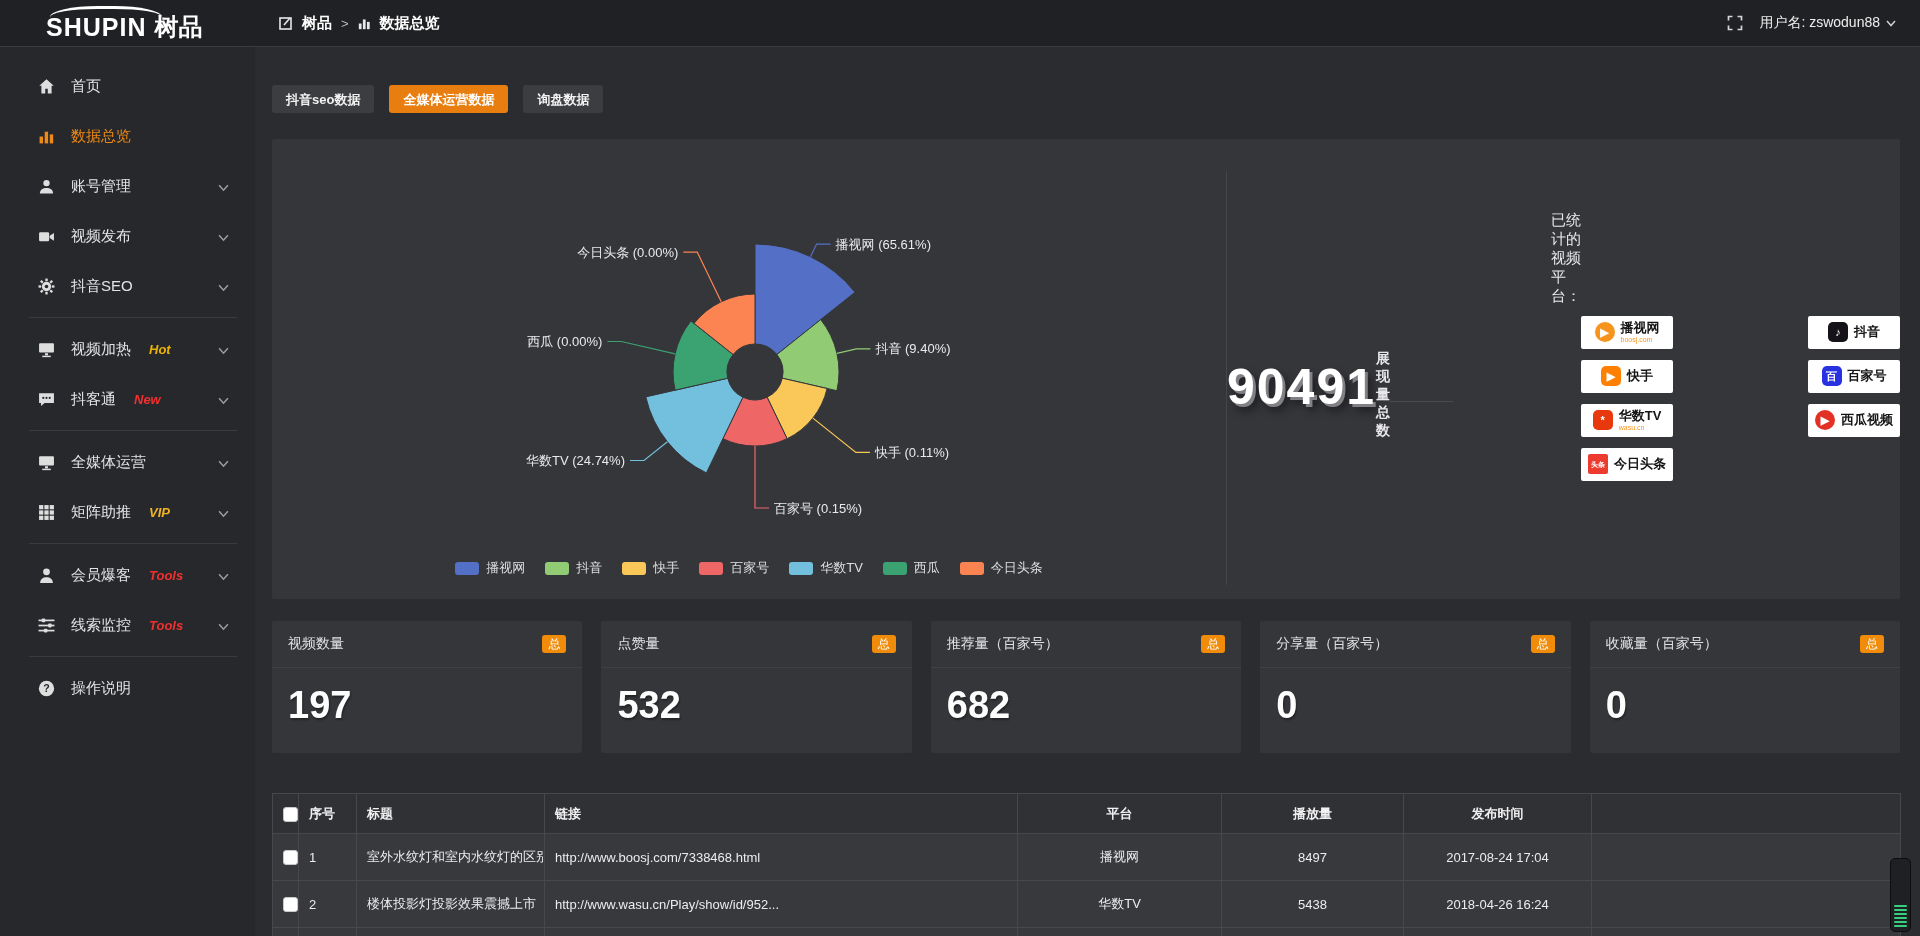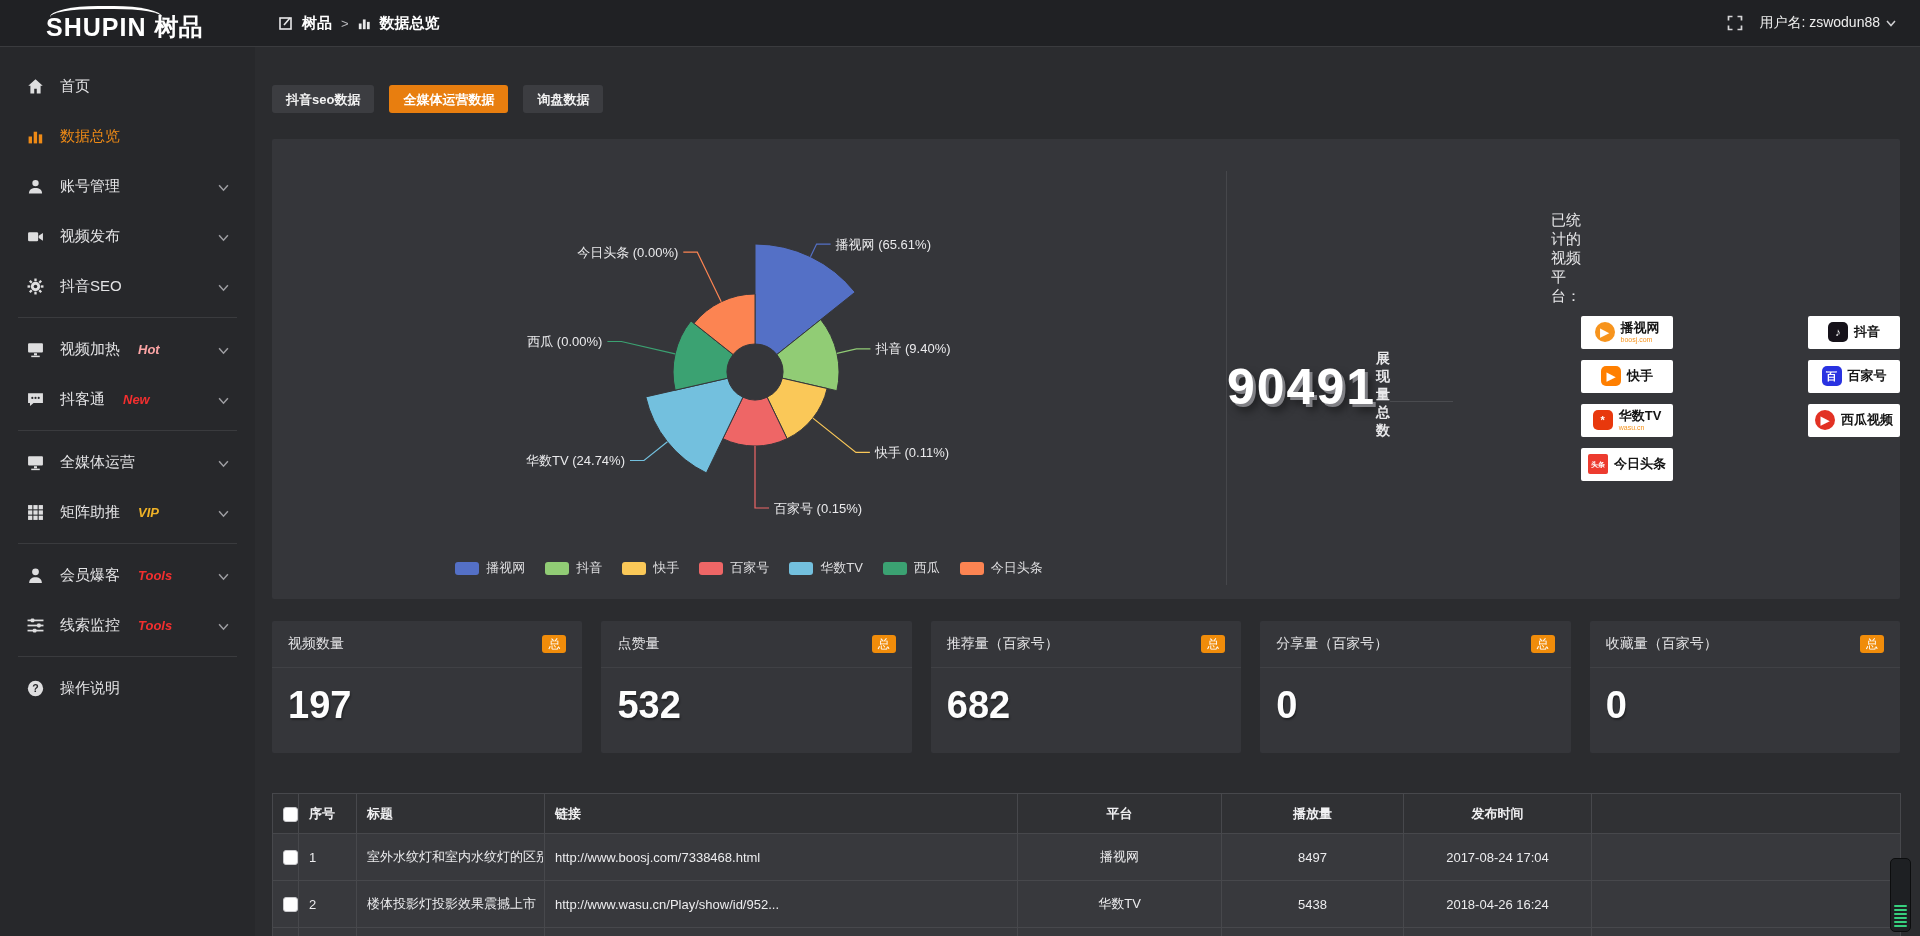--- a/index.html
+++ b/index.html
@@ -23,21 +23,21 @@
   .crumb-sep { color:#b9b9bd; font-size:13px; font-weight:normal; }
   .topbar-right { margin-left:auto; display:flex; align-items:center; gap:16px;
                   padding-right:24px; font-size:14px; color:#eee; }
   .user-wrap { display:flex; align-items:center; gap:6px; cursor:pointer; }
 
   .icon { display:inline-flex; align-items:center; justify-content:center; }
   .icon svg { display:block; }
 
   
   .sidebar { position:absolute; top:47px; left:0; bottom:0; width:255px;
-             background:#27282b; padding-top:14px; }
+             background:#27282b; padding-top:14px;padding-left:11px; }
   .side-item { display:flex; align-items:center; height:50px; padding:0 26px;
                gap:16px; font-size:15px; color:#e3e3e5; cursor:pointer; }
   .side-item .icon { color:#dededf; width:18px; }
   .side-item.active, .side-item.active .icon { color:#ee8a16; }
   .badge-tag { font-style:italic; font-weight:bold; font-size:13px; margin-left:2px; }
   .chev { margin-left:auto; color:#9d9da1; }
   .side-divider { height:1px; background:#3a3b3e; margin:6px 18px; }
 
   
   .main { position:absolute; left:255px; top:47px; right:0; bottom:0;
@@ -229,21 +229,21 @@
       <div class="side-divider"></div>
       <div class="side-item">
         <span class="icon">
           <svg width="17" height="17" viewBox="0 0 16 16" fill="currentColor">
             <rect x="1" y="2" width="14" height="8.8" rx="1"></rect>
             <rect x="6.6" y="11.5" width="2.8" height="2"></rect>
             <rect x="4" y="13.8" width="8" height="1.4"></rect>
           </svg>
         </span>
         <span>视频加热</span>
-        <span class="badge-tag" style="color:#fca5a5">Hot</span>
+        <span class="badge-tag" style="color:#eab308">Hot</span>
         <span class="chev"><svg width="11" height="8" viewBox="0 0 10 7" fill="none" stroke="currentColor" stroke-width="1.4">
             <polyline points="1,1 5,5.5 9,1"></polyline>
           </svg></span>
       </div>
       <div class="side-item">
         <span class="icon">
           <svg width="17" height="17" viewBox="0 0 16 16" fill="currentColor">
             <path d="M1 2h14v9.2H6.2L2.8 14v-2.8H1z"></path>
             <g fill="#27282b">
               <circle cx="5" cy="6.5" r="1"></circle>

